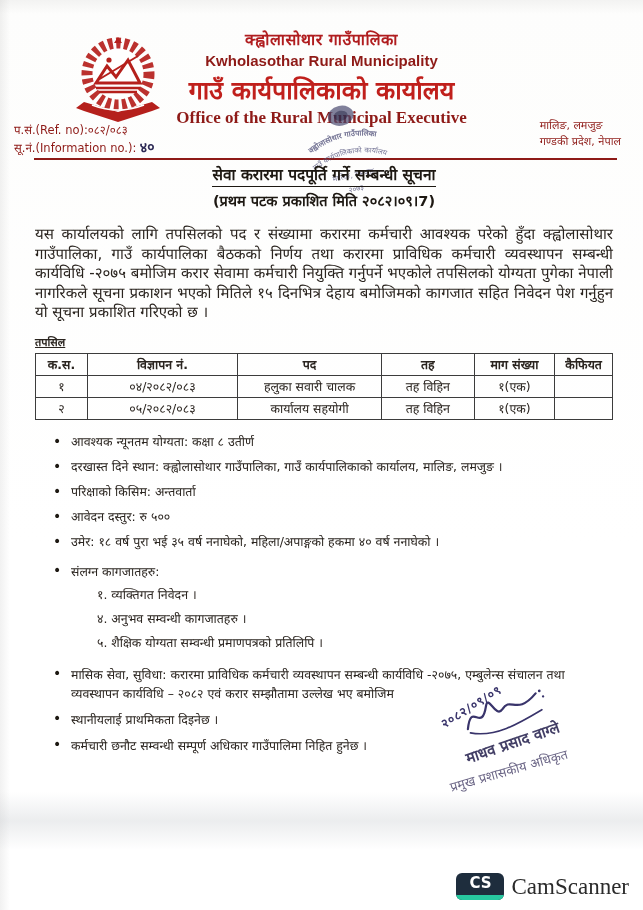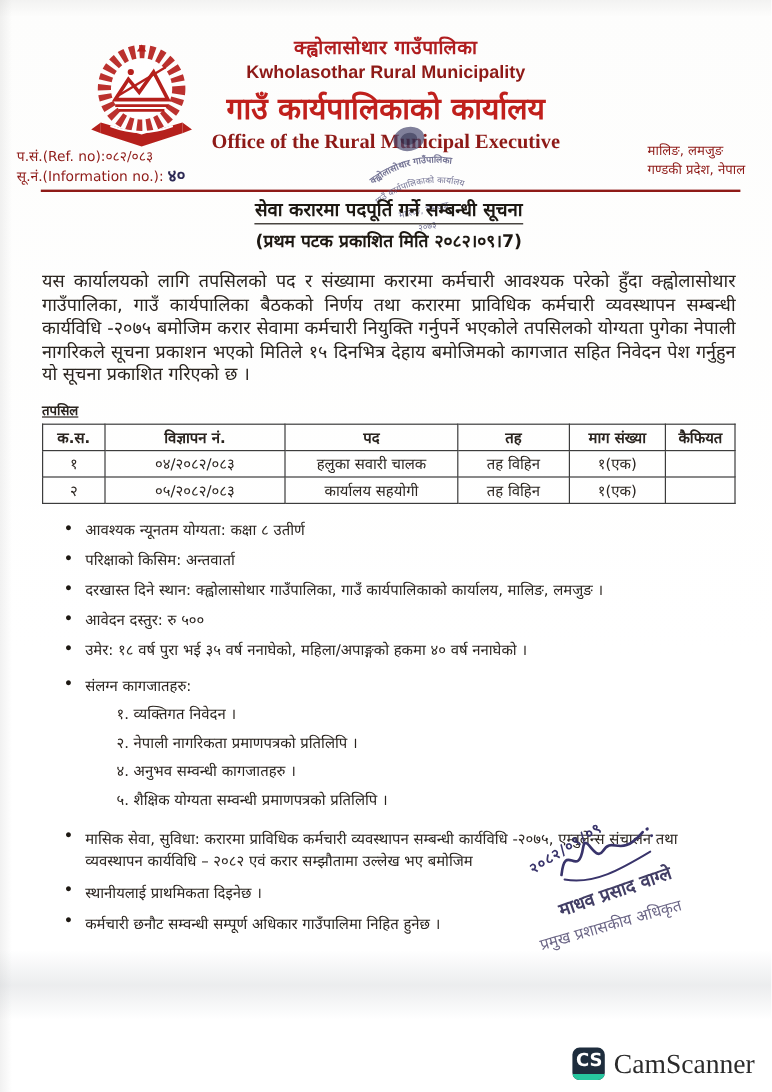--- a/index.html
+++ b/index.html
@@ -70,21 +70,21 @@
   .sig-scribble { position:absolute; left:28px; top:6px; transform:rotate(-8deg); }
   .sig-date { position:absolute; left:12px; top:34px; font-size:12px; font-weight:bold;
     transform:rotate(-32deg); transform-origin:left center; letter-spacing:1px; }
   .sig-name { position:absolute; left:36px; top:66px; font-size:15px; font-weight:bold;
     transform:rotate(-19deg); transform-origin:left center; white-space:nowrap; color:#433f66; }
   .sig-desig { position:absolute; left:20px; top:96px; font-size:13px;
     transform:rotate(-16deg); transform-origin:left center; white-space:nowrap; color:#5a5478; opacity:0.9; }
 
   
   .cs-mark { position:absolute; right:14px; bottom:10px; display:flex; align-items:center; gap:7px; }
-  .cs-badge { width:27px; height:27px; border-radius:6px; position:relative; overflow:hidden; background:#1e2d3d; }
+  .cs-badge { width:48px; height:27px; border-radius:6px; position:relative; overflow:hidden; background:#1e2d3d; }
   .cs-badge span { position:absolute; left:0; top:1px; width:100%; text-align:center;
     color:#ffffff; font-weight:bold; font-size:15px; font-family:"DejaVu Sans", sans-serif; }
   .cs-badge::after { content:""; position:absolute; left:0; bottom:0; width:100%; height:5px; background:#27c79f; }
   .cs-text { font-family:"Liberation Serif", serif; font-size:23px; color:#2b2b2b; }
 
   svg text { font-family:"DejaVu Sans", sans-serif; }
 </style>
 </head>
 <body>
 
@@ -195,31 +195,30 @@
           <td>कार्यालय सहयोगी</td>
           <td>तह विहिन</td>
           <td>१(एक)</td>
           <td></td>
         </tr>
       </tbody>
     </table>
 
     <ul class="req-list">
       <li>आवश्यक न्यूनतम योग्यता: कक्षा ८ उतीर्ण</li>
+      <li>दरखास्त दिने स्थान: क्ह्वोलासोथार गाउँपालिका, गाउँ कार्यपालिकाको कार्यालय, मालिङ, लमजुङ ।</li>
       <li>परिक्षाको किसिम: अन्तवार्ता</li>
-      <li>दरखास्त दिने स्थान: क्ह्वोलासोथार गाउँपालिका, गाउँ कार्यपालिकाको कार्यालय, मालिङ, लमजुङ ।</li>
       <li>आवेदन दस्तुर: रु ५००</li>
       <li>उमेर: १८ वर्ष पुरा भई ३५ वर्ष ननाघेको, महिला/अपाङ्गको हकमा ४० वर्ष ननाघेको ।</li>
     </ul>
 
     <div class="attach-block">
       <div class="attach-heading">संलग्न कागजातहरु:</div>
       <ol class="attach-list">
         <li>१. व्यक्तिगत निवेदन ।</li>
-        <li>२. नेपाली नागरिकता प्रमाणपत्रको प्रतिलिपि ।</li>
         <li>४. अनुभव सम्वन्धी कागजातहरु ।</li>
         <li>५. शैक्षिक योग्यता सम्वन्धी प्रमाणपत्रको प्रतिलिपि ।</li>
       </ol>
     </div>
 
     <ul class="terms-list">
       <li>मासिक सेवा, सुविधा: करारमा प्राविधिक कर्मचारी व्यवस्थापन सम्बन्धी कार्यविधि -२०७५, एम्बुलेन्स संचालन तथा व्यवस्थापन कार्यविधि – २०८२ एवं करार सम्झौतामा उल्लेख भए बमोजिम</li>
       <li>स्थानीयलाई प्राथमिकता दिइनेछ ।</li>
       <li>कर्मचारी छनौट सम्वन्धी सम्पूर्ण अधिकार गाउँपालिमा निहित हुनेछ ।</li>
     </ul>

